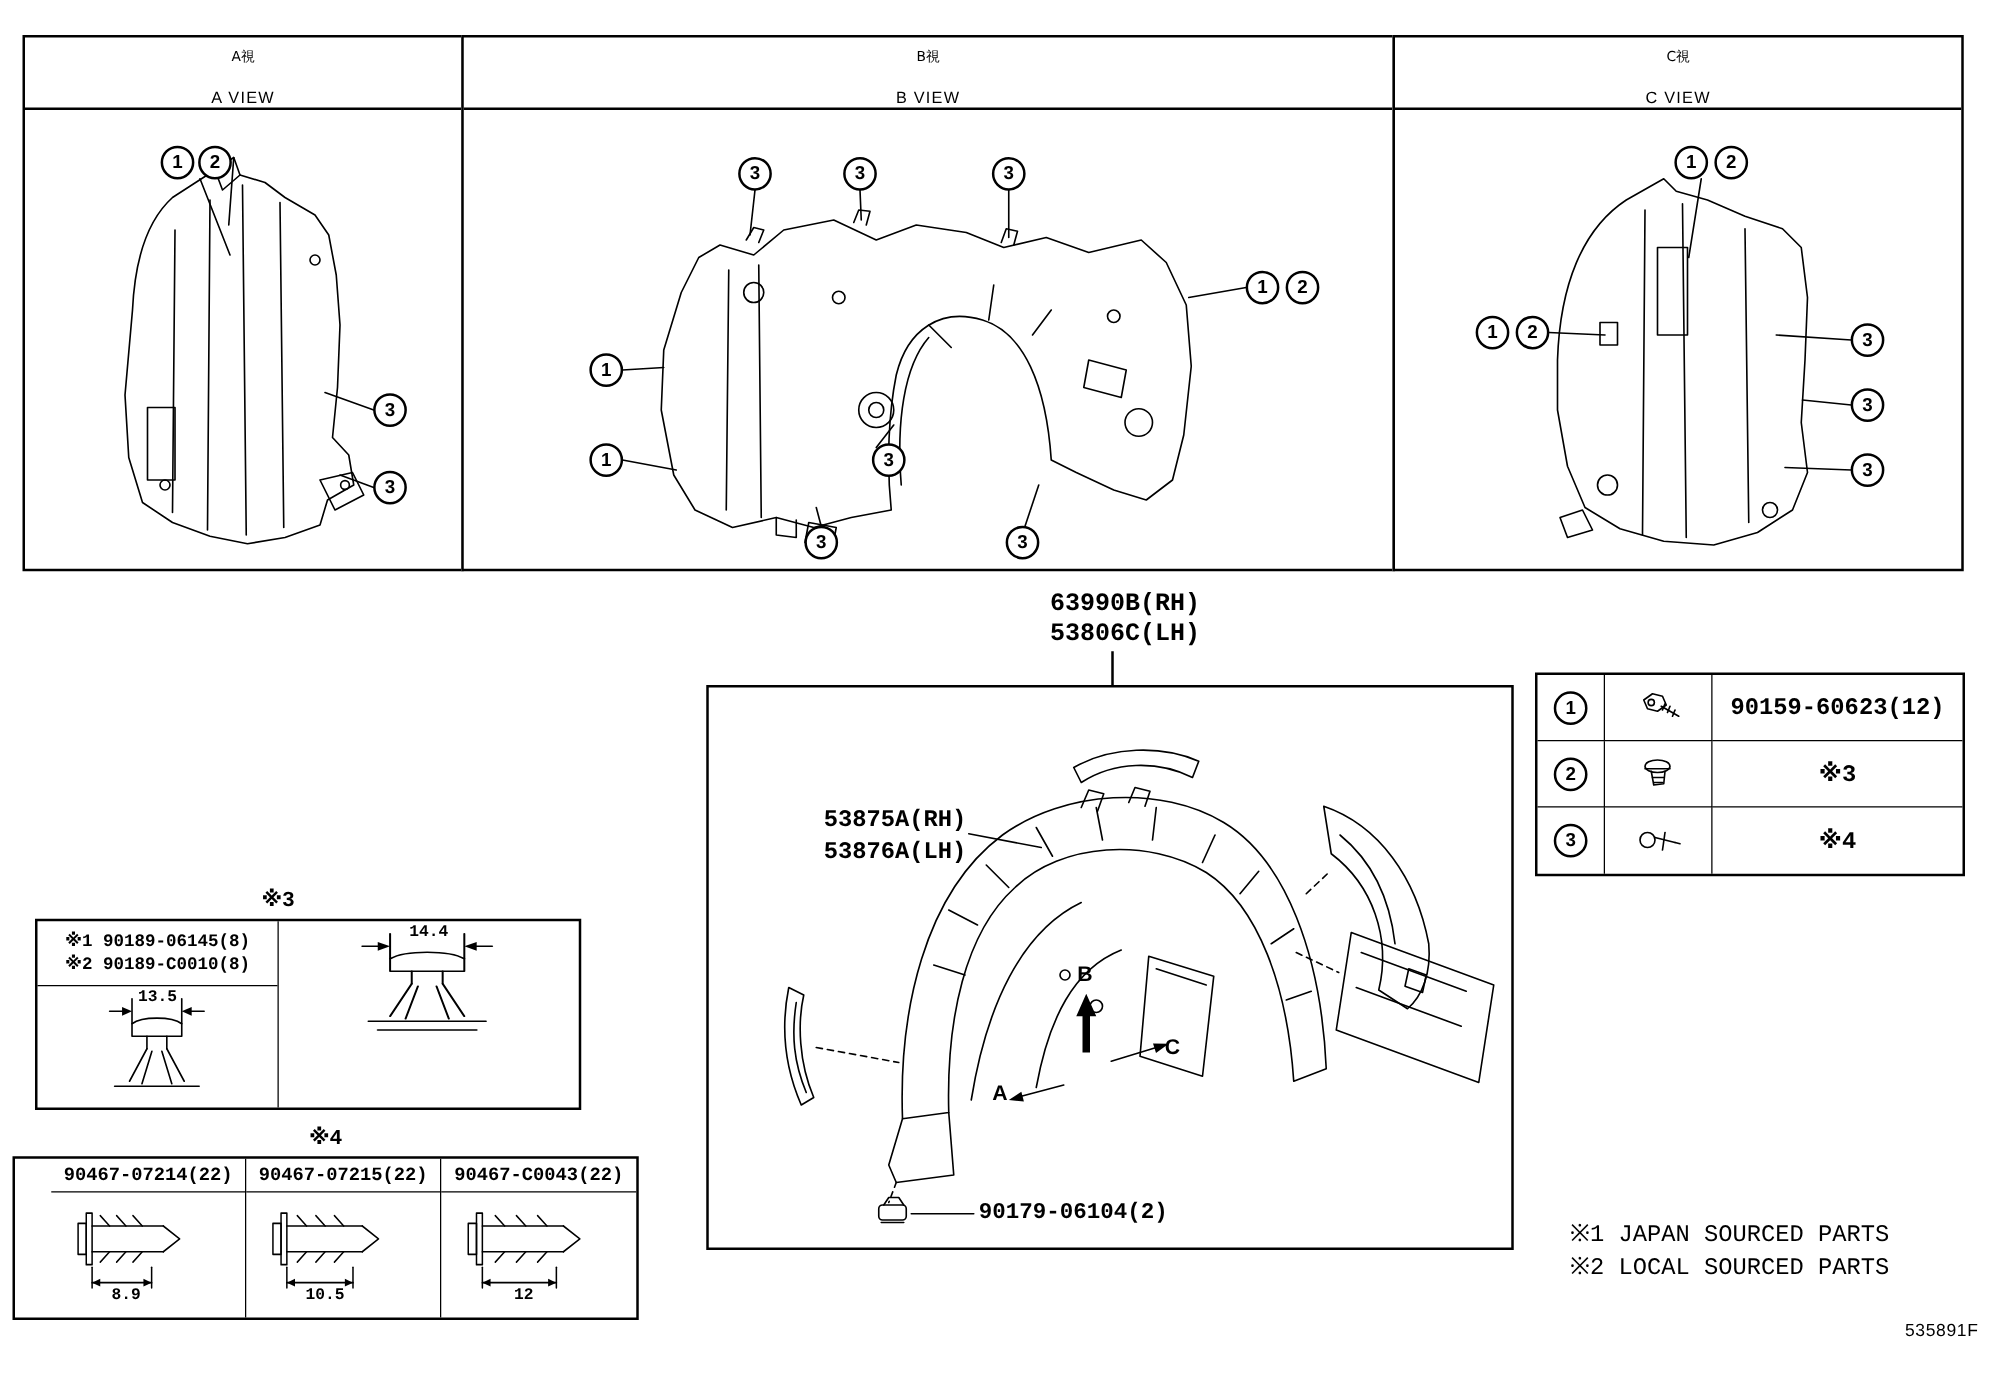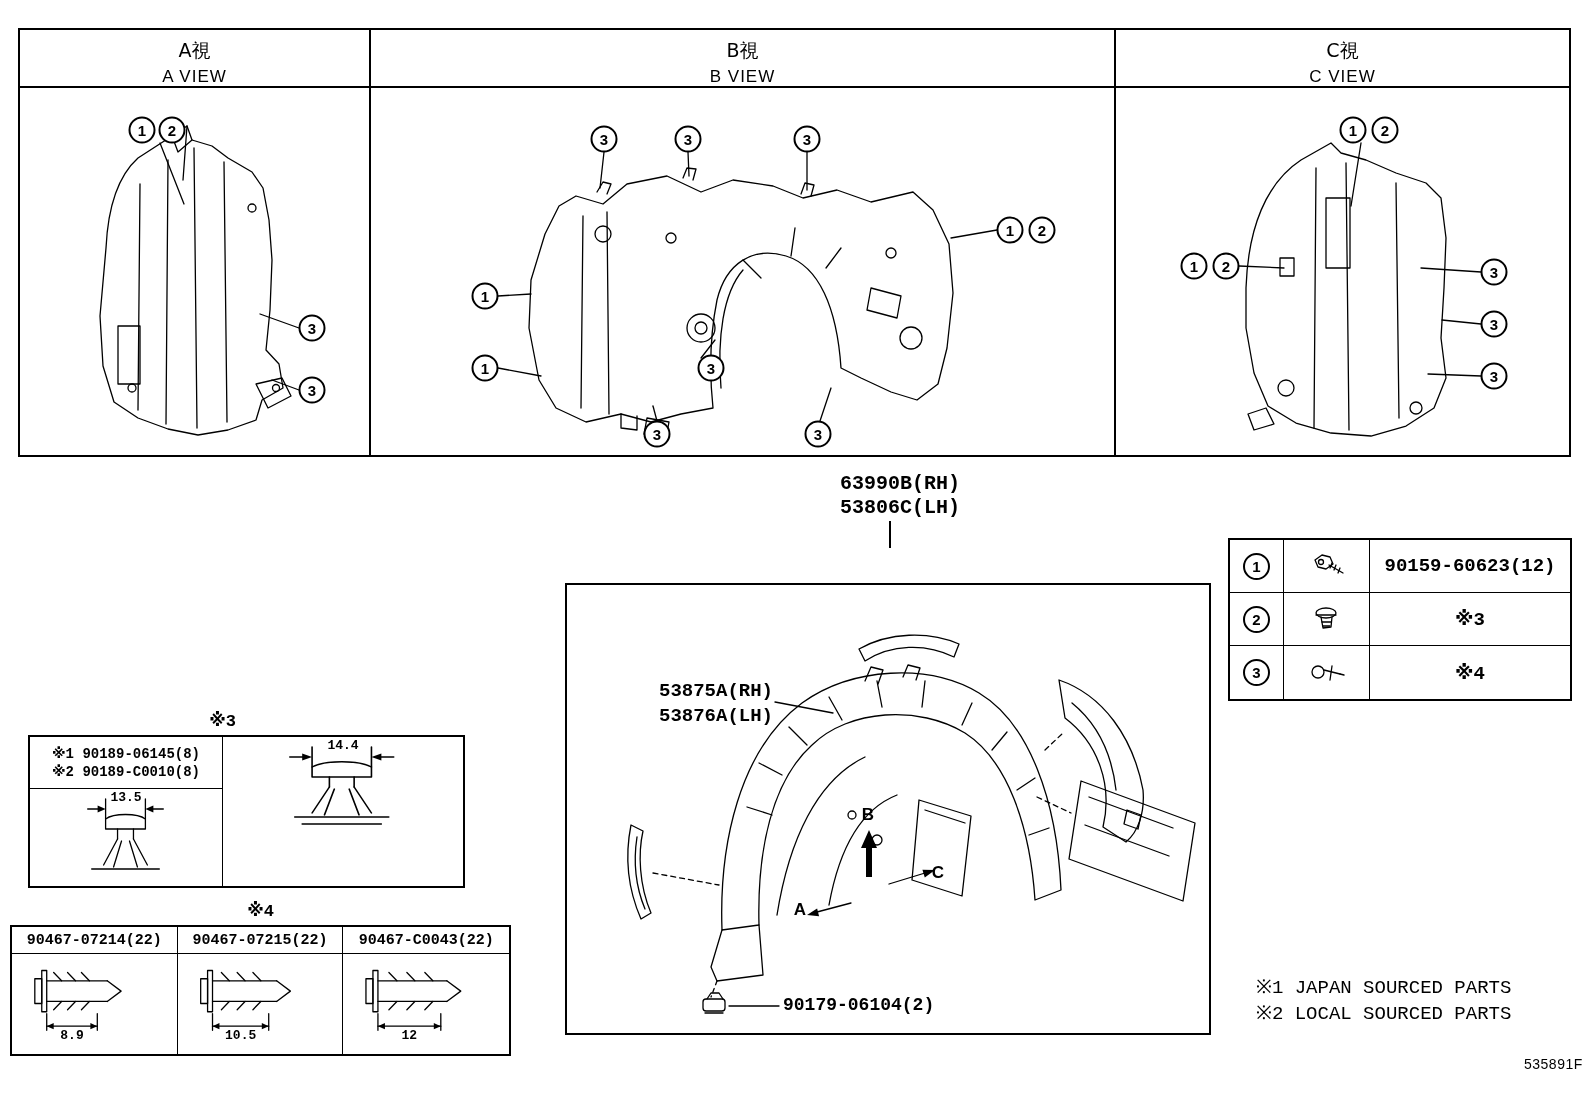--- a/index.html
+++ b/index.html
@@ -2,37 +2,37 @@
 <html><head>
 <meta charset="utf-8">
 <style>
   * { margin:0; padding:0; box-sizing:border-box; }
   html,body { background:#fff; }
   body { width:1592px; height:1099px; position:relative; font-family:"Liberation Sans",sans-serif; color:#000; }
   .page { position:absolute; inset:0; background:#fff; overflow:hidden; }
 
   .view { position:absolute; border:2px solid #000; background:#fff; }
   .view-header { position:absolute; left:0; right:0; top:0; height:58px; border-bottom:2px solid #000; text-align:center; padding-top:8px; }
-  .vh-jp { font-size:19px; font-family:"DejaVu Sans",sans-serif; }
-  .vh-en { font-size:17px; margin-top:3px; letter-spacing:1px; }
+  .vh-jp { font-size:11px; font-family:"DejaVu Sans",sans-serif; }
+  .vh-en { font-size:13px; margin-top:17px; letter-spacing:1px; }
   .view-body { position:absolute; left:0; right:0; top:58px; bottom:0; }
 
   svg.draw { position:absolute; inset:0; width:100%; height:100%; }
   g.ln { fill:none; stroke:#000; stroke-width:1.3; stroke-linejoin:round; stroke-linecap:round; }
   g.fill { fill:#000; stroke:none; }
 
   .callout { position:absolute; width:27px; height:27px; border:2px solid #000; border-radius:50%;
              background:#fff; font:bold 15px "Liberation Sans",sans-serif;
              display:flex; align-items:center; justify-content:center;
              transform:translate(-50%,-50%); z-index:3; }
   .callout.inline { position:relative; transform:none; left:auto; top:auto; }
 
   .mono { font-family:"Liberation Mono","DejaVu Sans Mono","DejaVu Sans",monospace; font-weight:bold; }
 
-  .main-box { position:absolute; left:565px; top:548px; width:646px; height:452px; border:2px solid #000;margin-top:35px; }
+  .main-box { position:absolute; left:565px; top:548px; width:646px; height:452px; border:2px solid #000; }
   .main-label { position:absolute; left:840px; top:472px; width:140px; font-size:20px; line-height:24px; }
   .label-connector { position:absolute; left:889px; top:521px; width:2px; height:27px; background:#000; }
   .sub-label { position:absolute; left:92px; top:94px; font-size:19px; line-height:25px; }
   .clip-label { position:absolute; left:216px; top:410px; font-size:18px; }
   .dir-letter { position:absolute; font:bold 17px "Liberation Sans",sans-serif; transform:translate(-50%,-50%); }
 
   .ftable { position:absolute; left:1228px; top:538px; width:344px; height:163px; border:2px solid #000;
             display:grid; grid-template-columns:54px 86px 1fr; grid-auto-rows:53px; background:#fff; }
   .fcell { border-right:1.5px solid #000; border-bottom:1.5px solid #000;
            display:flex; align-items:center; justify-content:center; position:relative; }
@@ -43,21 +43,21 @@
   .note-title { position:absolute; text-align:center; font-size:17px; }
   .note3 { position:absolute; left:28px; top:735px; width:437px; height:153px; border:2px solid #000;
            display:grid; grid-template-columns:193px 1fr; background:#fff; }
   .n-col { position:relative; border-right:1.5px solid #000; }
   .n-col:last-child { border-right:none; }
   .n-head { height:52px; border-bottom:1.5px solid #000; display:flex; flex-direction:column;
             align-items:center; justify-content:center; font-size:14px; line-height:18px; }
   .n-body { position:relative; height:calc(100% - 52px); }
 
   .note4 { position:absolute; left:10px; top:925px; width:501px; height:131px; border:2px solid #000;
-           display:grid; grid-template-columns:1fr 1fr 1fr; background:#fff; }
+           display:grid; grid-template-columns:1fr 1fr 1fr; background:#fff;padding-left:29px; }
   .n-head4 { height:27px; border-bottom:1.5px solid #000; display:flex; align-items:center;
              justify-content:center; font-size:15px; }
   .n-body4 { position:relative; height:calc(100% - 27px); }
 
   .dim-label { position:absolute; font-size:13px; z-index:2; }
 
   .footnotes { position:absolute; left:1256px; top:975px; font-family:Liberation Mono, monospace;
                font-size:19px; line-height:26px; }
   .doc-id { position:absolute; left:1524px; top:1056px; font-size:14px; letter-spacing:0.5px; }
 </style>

